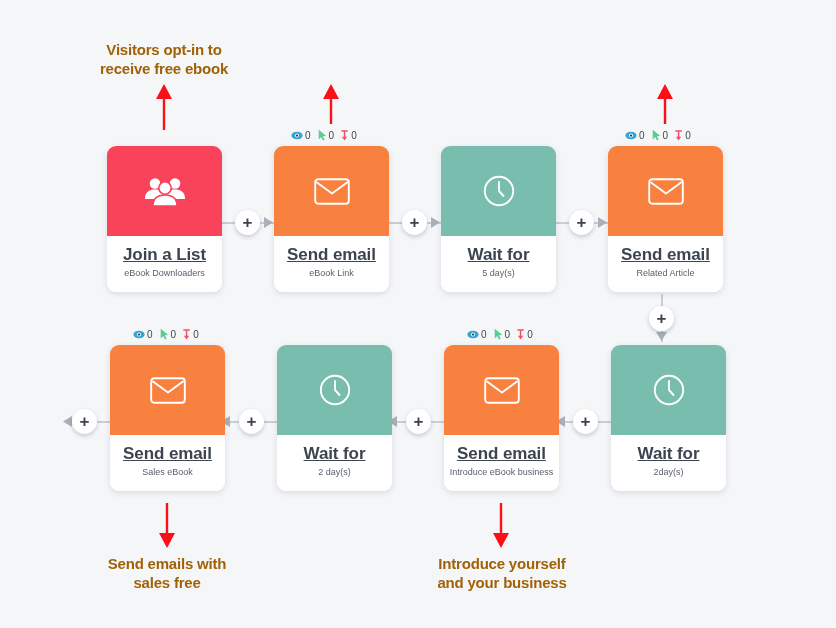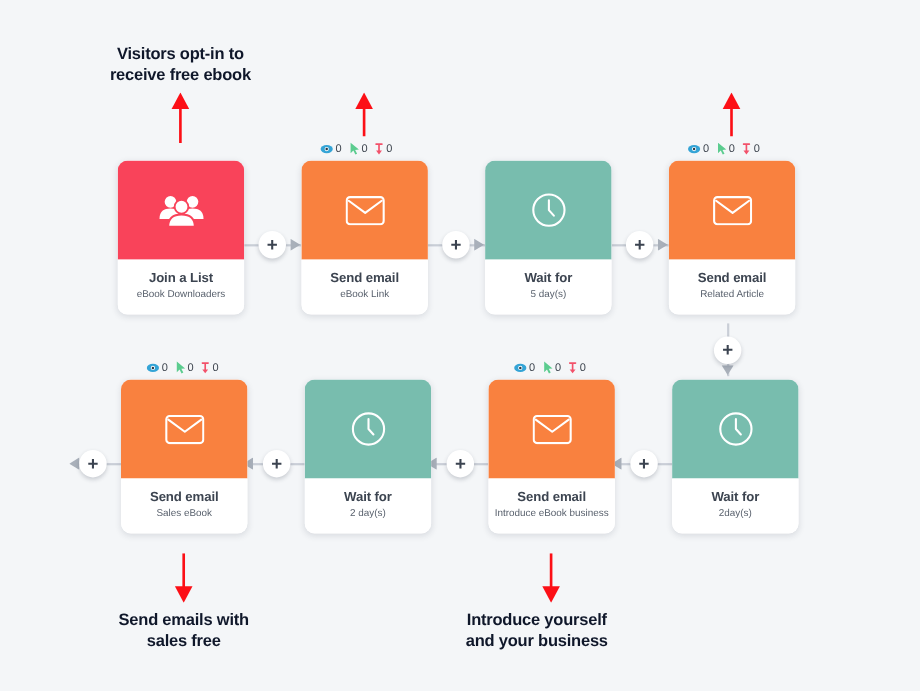--- a/index.html
+++ b/index.html
@@ -8,21 +8,21 @@
     background:#f4f6f8;
     font-family:"Liberation Sans", sans-serif;
     overflow:hidden;
     position:relative;
   }
   #canvas{position:absolute;inset:0;}
 
   
   .annot{
     position:absolute;
-    color:#0f172a;
+    color:#a16207;
     font-weight:bold;
     font-size:15px;
     line-height:1.28;
     text-align:center;
     letter-spacing:-0.2px;
     white-space:pre-line;
   }
   .annot-arrow{position:absolute;}
 
   
@@ -37,22 +37,22 @@
   .card-head{
     height:90px;
     display:flex;align-items:center;justify-content:center;
   }
   .card-body{
     background:#fff;
     padding:9px 4px 13px;
     text-align:center;
   }
   .card-title{
-    font-size:12px;font-weight:bold;color:#3c4450;
-    letter-spacing:-0.1px;line-height:1.2;
+    font-size:17px;font-weight:bold;color:#3c4450;
+    letter-spacing:-0.1px;line-height:1.2;text-decoration:underline;
   }
   .card-sub{
     font-size:9px;color:#59616d;margin-top:3px;line-height:1.2;
   }
 
   
   .stats{
     position:absolute;
     display:flex;align-items:center;
     gap:7px;
@@ -95,21 +95,21 @@
     <polygon points="9,0 17,15 1,15" fill="#fc0f16"></polygon>
   </svg>
 
   <div class="annot" style="left:87px;top:554px;width:160px;">Send emails with
 sales free</div>
   <svg class="annot-arrow" style="left:158px;top:503px;" width="18" height="45">
     <line x1="9" y1="0" x2="9" y2="31" stroke="#fc0f16" stroke-width="2.4"></line>
     <polygon points="9,45 1,30 17,30" fill="#fc0f16"></polygon>
   </svg>
 
-  <div class="annot" style="left:408px;top:554px;width:160px;">Introduce yourself
+  <div class="annot" style="left:422px;top:554px;width:160px;">Introduce yourself
 and your business</div>
   <svg class="annot-arrow" style="left:492px;top:503px;" width="18" height="45">
     <line x1="9" y1="0" x2="9" y2="31" stroke="#fc0f16" stroke-width="2.4"></line>
     <polygon points="9,45 1,30 17,30" fill="#fc0f16"></polygon>
   </svg>
 
   <div class="conn-line" style="left:222px;top:222px;width:52px;height:1.5px;"></div>
   <svg class="arrowhead" style="left:264px;top:217px;" width="10" height="11">
     <polygon points="9,5.5 0,0 0,11" fill="#a9b0ba"></polygon>
   </svg>

